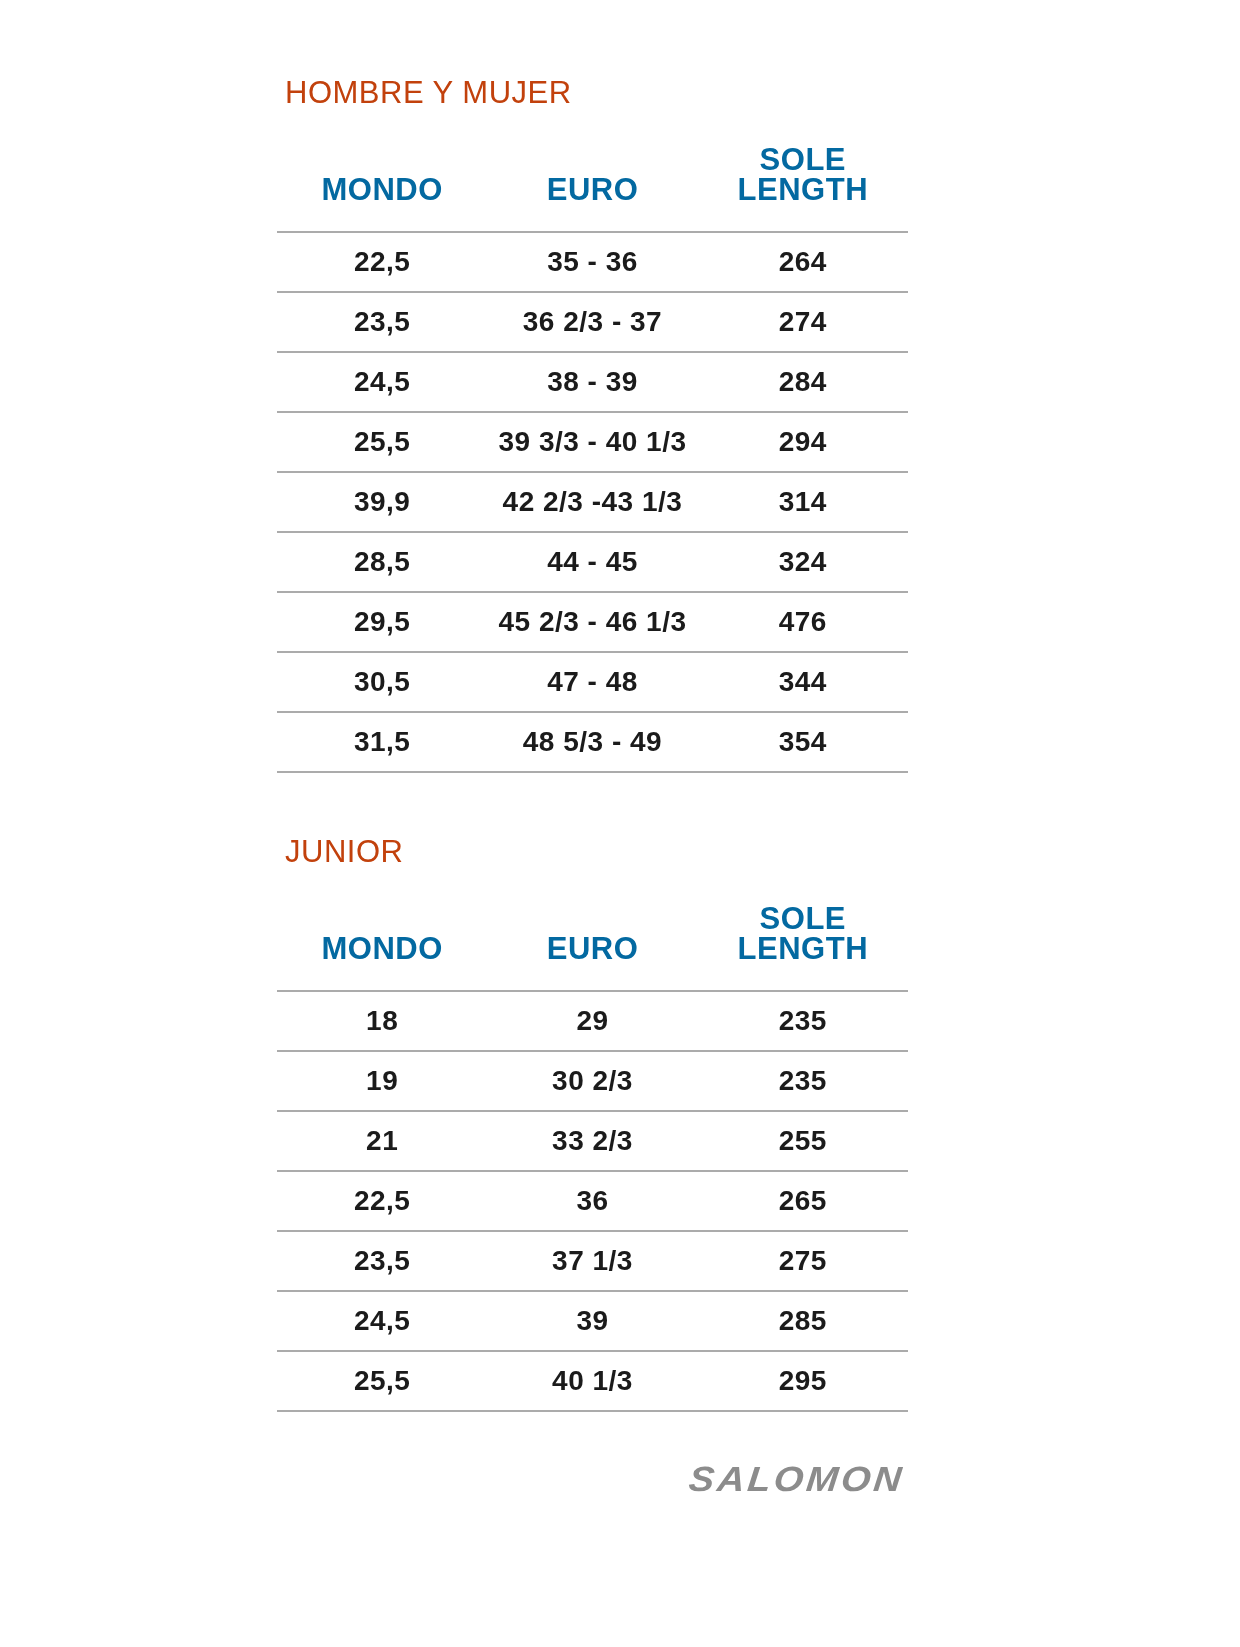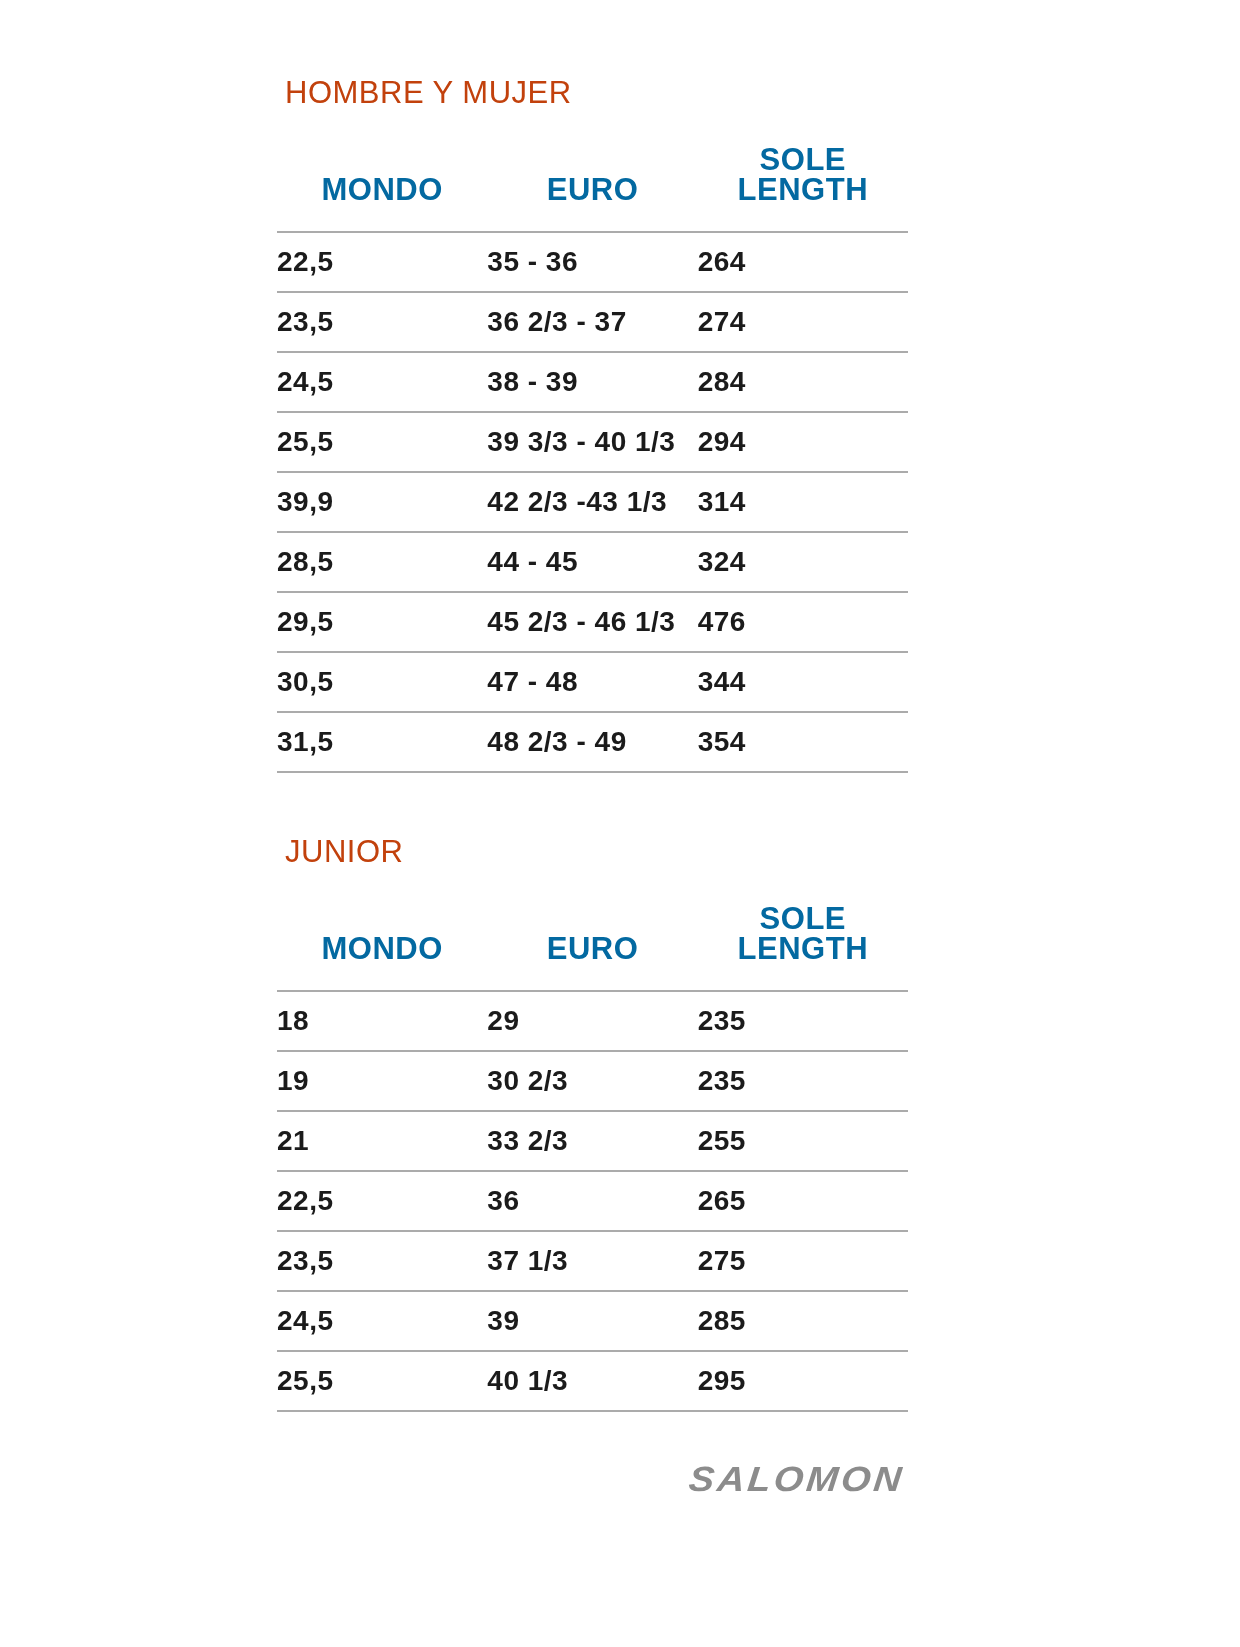--- a/index.html
+++ b/index.html
@@ -52,21 +52,21 @@
   .hcell .stacked { display: block; }
 
   .row {
     display: flex;
     align-items: center;
     height: 58px;
     border-bottom: 2px solid #ababab;
   }
   .cell {
     flex: 1 1 33.33%;
-    text-align: left;
+    text-align: center;
     font-size: 28px;
     font-weight: bold;
     color: #1b1b1b;
     letter-spacing: 0.5px;
   }
 
   .footer {
     margin-top: 46px;
     text-align: right;
     padding-right: 4px;
@@ -135,21 +135,21 @@
         <div class="cell">45 2/3 - 46 1/3</div>
         <div class="cell">476</div>
       </div>
       <div class="row">
         <div class="cell">30,5</div>
         <div class="cell">47 - 48</div>
         <div class="cell">344</div>
       </div>
       <div class="row">
         <div class="cell">31,5</div>
-        <div class="cell">48 2/3 - 49</div>
+        <div class="cell">48 5/3 - 49</div>
         <div class="cell">354</div>
       </div>
     </div>
 
     <h2 class="section-title title-junior">JUNIOR</h2>
 
     <div class="size-table">
       <div class="header-row">
         <div class="hcell">MONDO</div>
         <div class="hcell">EURO</div>

